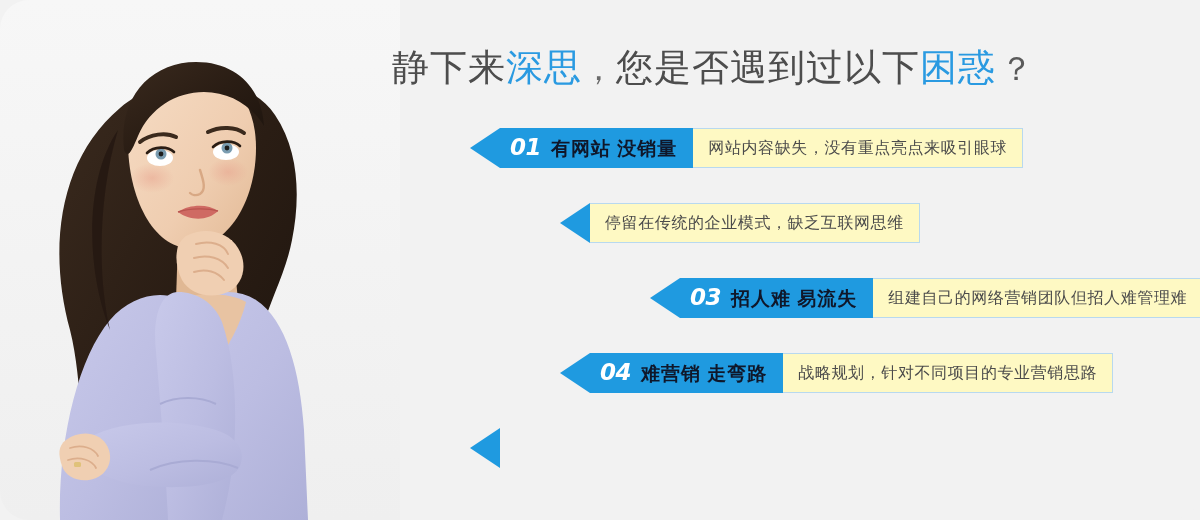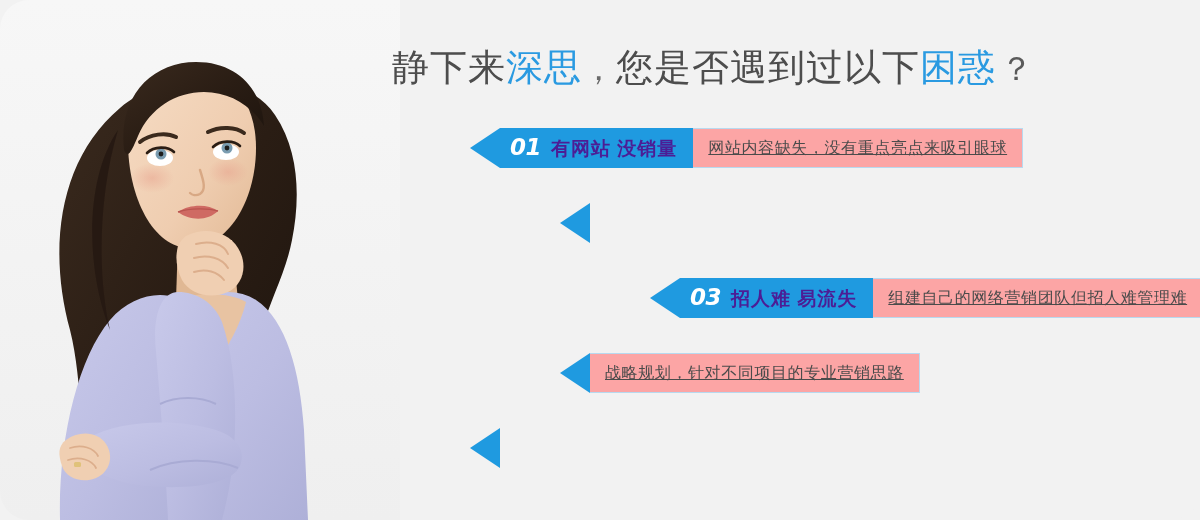--- a/index.html
+++ b/index.html
@@ -83,38 +83,37 @@
     color: #ffffff;
     letter-spacing: -0.5px;
     margin-right: 10px;
     line-height: 1;
     position: relative;
     top: -1px;
   }
   .tag-title {
     font-size: 19px;
     font-weight: bold;
-    color: #4c1d95;
+    color: #0f172a;
     letter-spacing: 1px;
     line-height: 1;
   }
   .desc {
     height: 40px;
-    background: #fca5a5;
+    background: #fef9c3;
     border: 1px solid #b8d9ef;
     border-left: none;
     box-sizing: border-box;
     display: flex;
     align-items: center;
     padding: 0 15px;
     white-space: nowrap;
     font-size: 16px;
     color: #4b4b4b;
     letter-spacing: 0.6px;
-    text-decoration: underline;
   }
 
   
   #row-1 { left: 470px; top: 128px; }
   #row-2 { left: 560px; top: 203px; }
   #row-3 { left: 650px; top: 278px; }
   #row-4 { left: 560px; top: 353px; }
   #row-5 { left: 470px; top: 428px; }
 </style>
 </head>
@@ -227,33 +226,38 @@
     <div class="chev"></div>
     <div class="tag">
       <span class="tag-num">01</span>
       <span class="tag-title">有网站 没销量</span>
     </div>
     <div class="desc">网站内容缺失，没有重点亮点来吸引眼球</div>
   </div>
 
   <div class="row" id="row-2">
     <div class="chev"></div>
+    <div class="desc">停留在传统的企业模式，缺乏互联网思维</div>
   </div>
 
   <div class="row" id="row-3">
     <div class="chev"></div>
     <div class="tag">
       <span class="tag-num">03</span>
       <span class="tag-title">招人难 易流失</span>
     </div>
     <div class="desc">组建自己的网络营销团队但招人难管理难</div>
   </div>
 
   <div class="row" id="row-4">
     <div class="chev"></div>
+    <div class="tag">
+      <span class="tag-num">04</span>
+      <span class="tag-title">难营销 走弯路</span>
+    </div>
     <div class="desc">战略规划，针对不同项目的专业营销思路</div>
   </div>
 
   <div class="row" id="row-5">
     <div class="chev"></div>
   </div>
 
 </div>
 
 </body></html>

